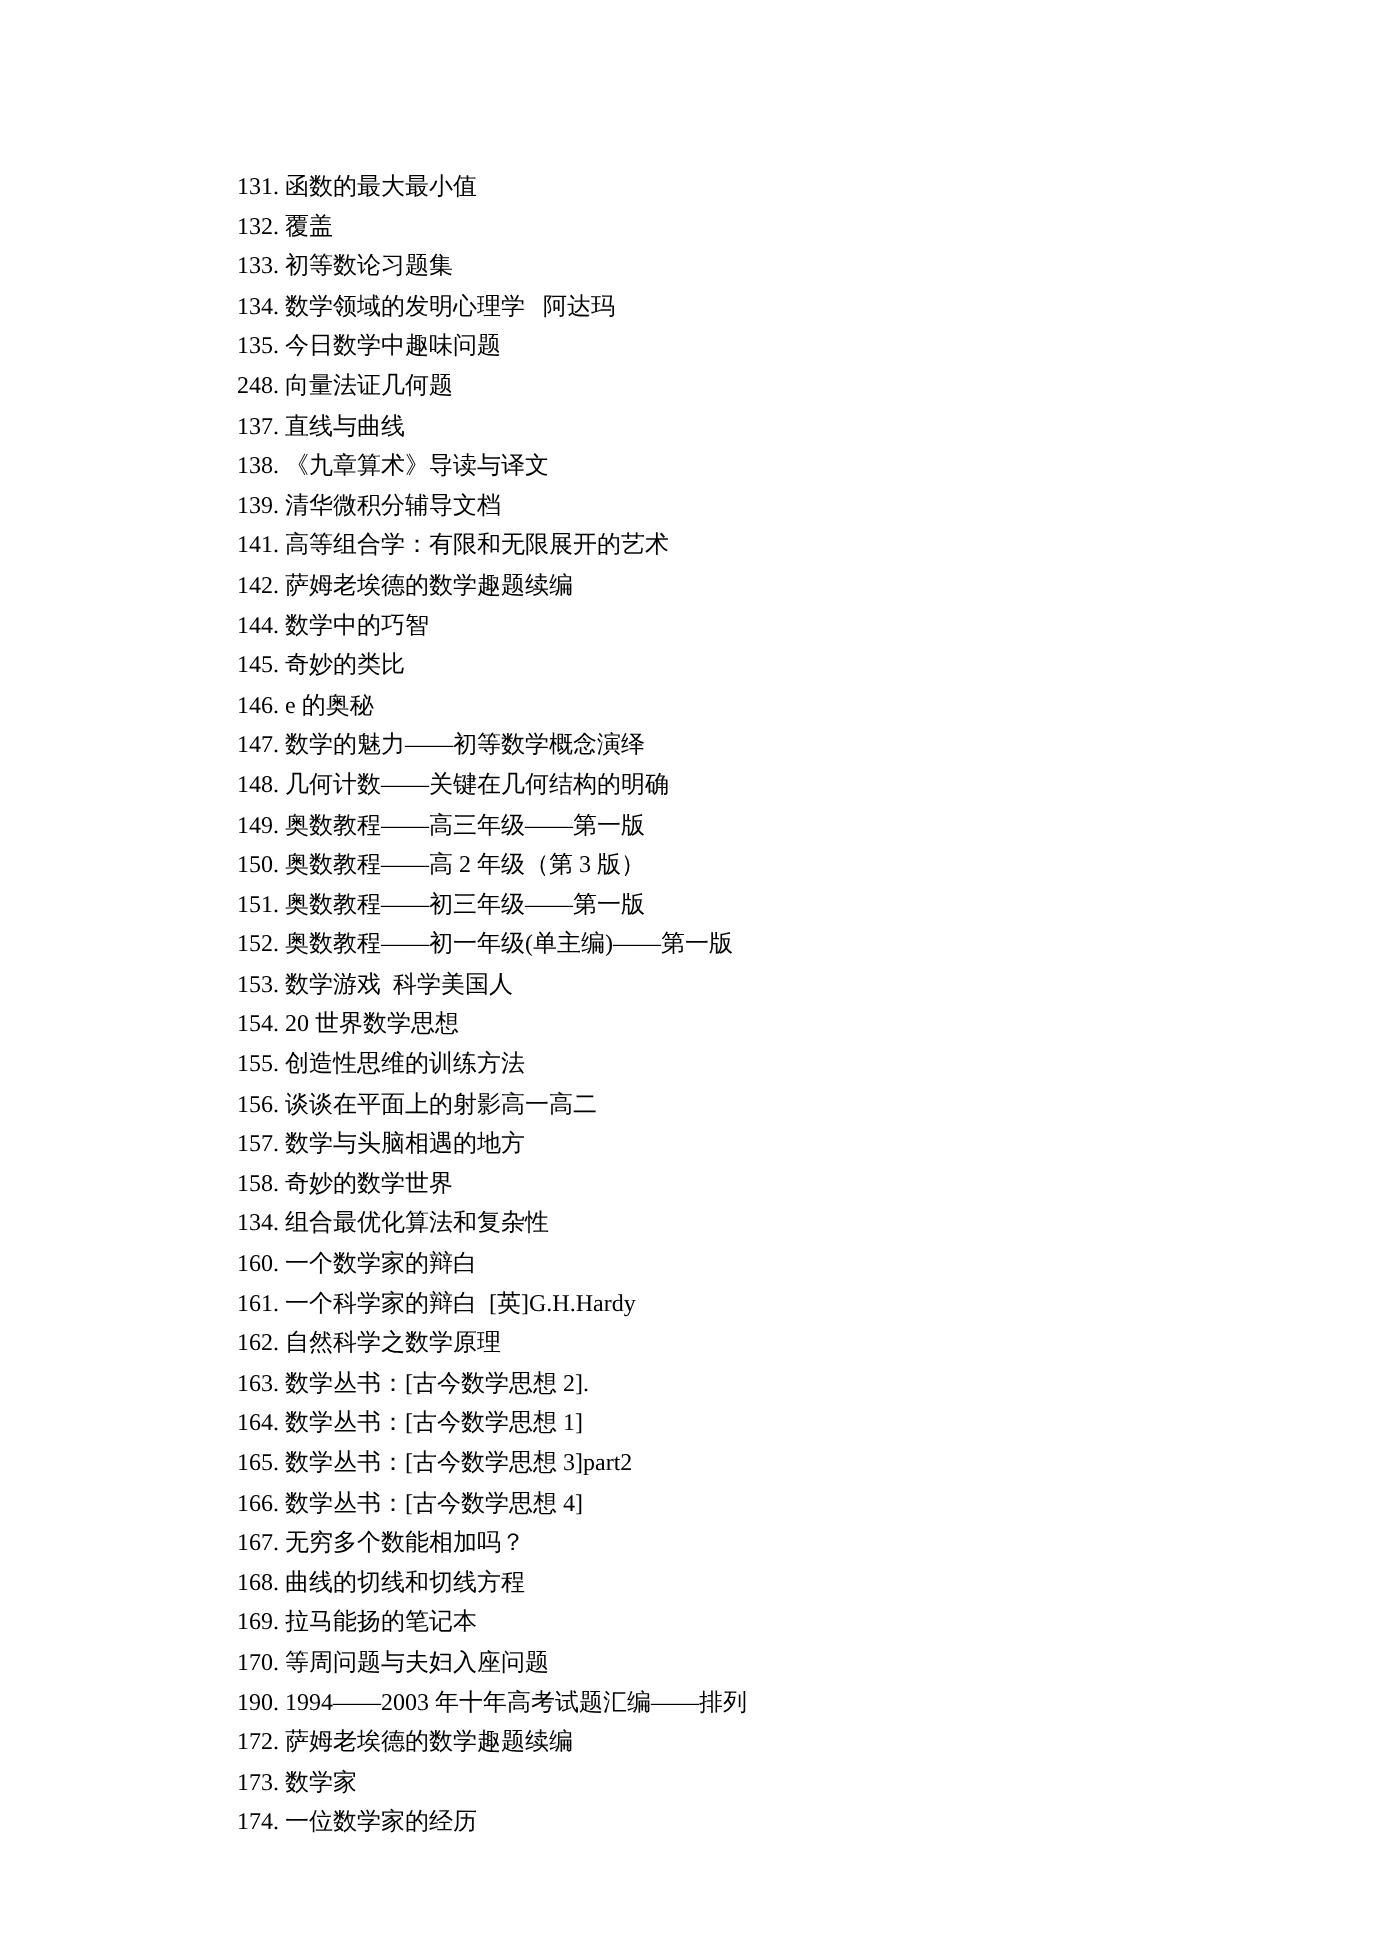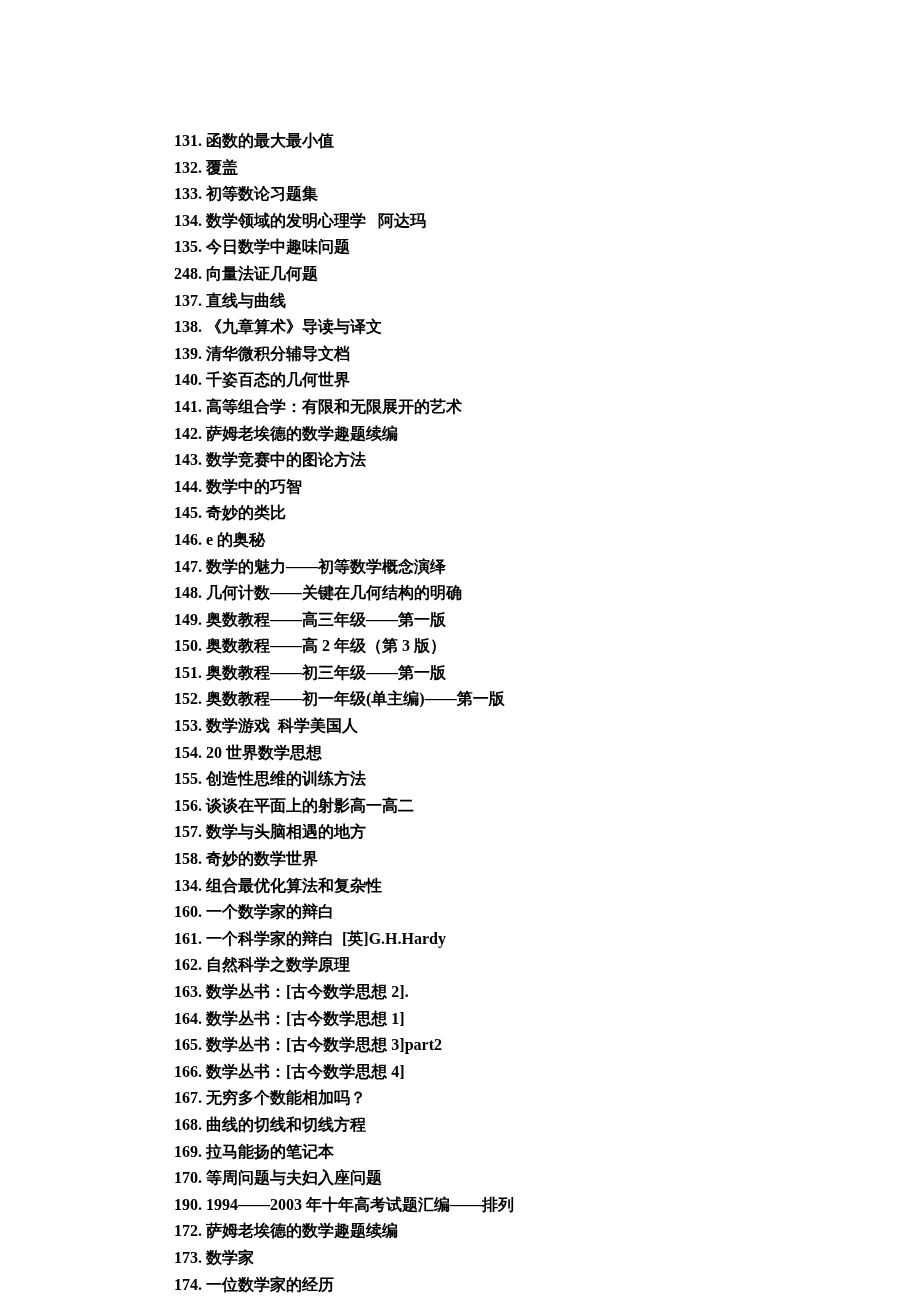--- a/index.html
+++ b/index.html
@@ -10,47 +10,44 @@
     font-size: 16px;
     color: #000000;
     width: 920px;
   }
   .page {
     padding: 112px 0 0 158px;
     box-sizing: border-box;
   }
   .list {
     list-style: none;
-    margin: 16px;
+    margin: 0;
     padding: 0;
-    font-weight: bold;
   }
   .list-item {
     line-height: 26.6px;
     white-space: pre;
   }
 </style>
 </head>
 <body>
 
 <div class="page">
   <ol class="list" id="list">
       <li class="list-item"><span>131</span>. <span>函数的最大最小值</span></li>
       <li class="list-item"><span>132</span>. <span>覆盖</span></li>
       <li class="list-item"><span>133</span>. <span>初等数论习题集</span></li>
       <li class="list-item"><span>134</span>. <span>数学领域的发明心理学   阿达玛</span></li>
       <li class="list-item"><span>135</span>. <span>今日数学中趣味问题</span></li>
       <li class="list-item"><span>248</span>. <span>向量法证几何题</span></li>
       <li class="list-item"><span>137</span>. <span>直线与曲线</span></li>
       <li class="list-item"><span>138</span>. <span>《九章算术》导读与译文</span></li>
       <li class="list-item"><span>139</span>. <span>清华微积分辅导文档</span></li>
-      <li class="list-item"><span>140</span>. <span>千姿百态的几何世界</span></li>
       <li class="list-item"><span>141</span>. <span>高等组合学：有限和无限展开的艺术</span></li>
       <li class="list-item"><span>142</span>. <span>萨姆老埃德的数学趣题续编</span></li>
-      <li class="list-item"><span>143</span>. <span>数学竞赛中的图论方法</span></li>
       <li class="list-item"><span>144</span>. <span>数学中的巧智</span></li>
       <li class="list-item"><span>145</span>. <span>奇妙的类比</span></li>
       <li class="list-item"><span>146</span>. <span>e 的奥秘</span></li>
       <li class="list-item"><span>147</span>. <span>数学的魅力——初等数学概念演绎</span></li>
       <li class="list-item"><span>148</span>. <span>几何计数——关键在几何结构的明确</span></li>
       <li class="list-item"><span>149</span>. <span>奥数教程——高三年级——第一版</span></li>
       <li class="list-item"><span>150</span>. <span>奥数教程——高 2 年级（第 3 版）</span></li>
       <li class="list-item"><span>151</span>. <span>奥数教程——初三年级——第一版</span></li>
       <li class="list-item"><span>152</span>. <span>奥数教程——初一年级(单主编)——第一版</span></li>
       <li class="list-item"><span>153</span>. <span>数学游戏  科学美国人</span></li>

